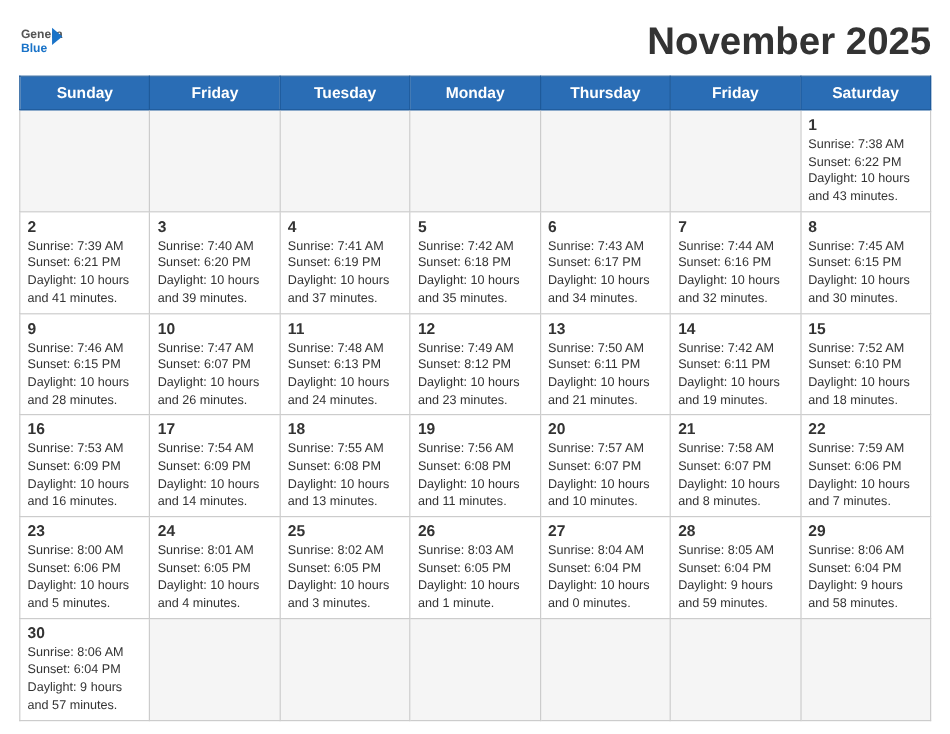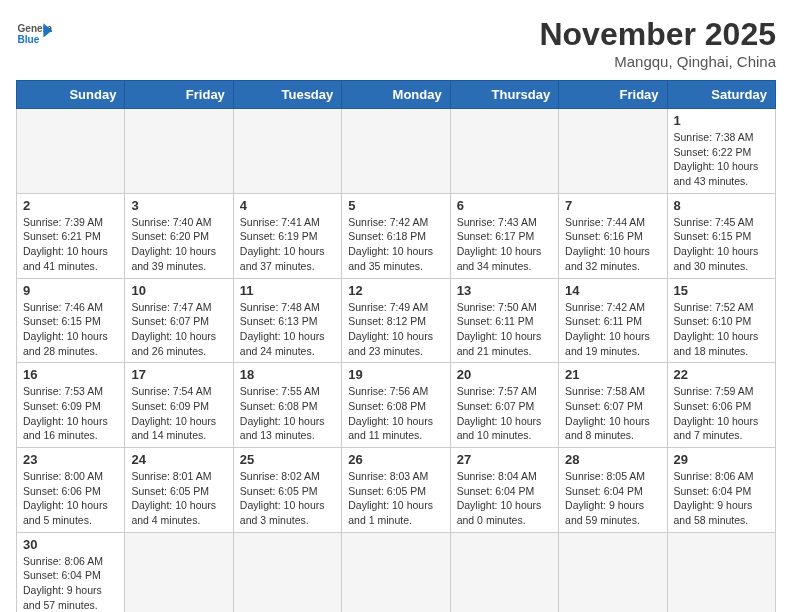--- a/index.html
+++ b/index.html
@@ -19,41 +19,41 @@
     .logo {
       display: flex;
       align-items: center;
       gap: 4px;
     }
     .logo-icon {
       width: 36px;
       height: 36px;
     }
     .title-area {
-      text-align: right;
+      text-align: left;
       margin-left: 44px;
     }
     .month-title {
       font-size: 32px;
       font-weight: bold;
       color: #333;
     }
     .location {
       font-size: 15px;
       color: #555;
     }
     .calendar {
       width: 100%;
       border-collapse: collapse;
       border: 1px solid #ccc;
     }
     .calendar th {
       background: #2a6db5;
       color: #fff;
-      text-align: right;
+      text-align: center;
       padding: 6px 8px;
       font-size: 13px;
       font-weight: bold;
       border: 1px solid #1e5a9a;
       margin-left: 38px;
     }
     .calendar td {
       vertical-align: top;
       border: 1px solid #ccc;
       padding: 4px 6px;
@@ -88,21 +88,20 @@
 <div class="header-area">
   <div class="logo">
     <svg class="logo-icon" viewBox="0 0 50 50">
       <text x="2" y="22" font-size="14" font-weight="bold" fill="#555">General</text>
       <text x="2" y="38" font-size="14" font-weight="bold" fill="#1a73c8">Blue</text>
       <polygon points="38,10 50,20 38,30" fill="#1a73c8"></polygon>
     </svg>
   </div>
   <div class="title-area">
     <div class="month-title">November 2025</div>
-    <div class="location">Mangqu, Qinghai, China</div>
   </div>
 </div>
 
 <table class="calendar">
   <thead>
     <tr>
     <th>Sunday</th>
         <th>Friday</th>
         <th>Tuesday</th>
         <th>Monday</th>

